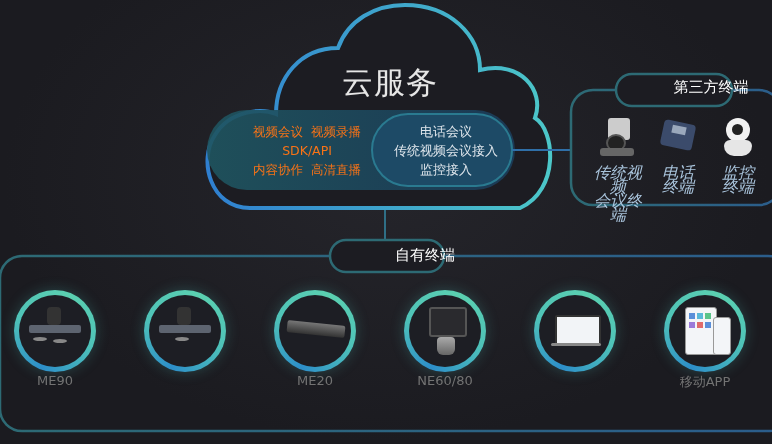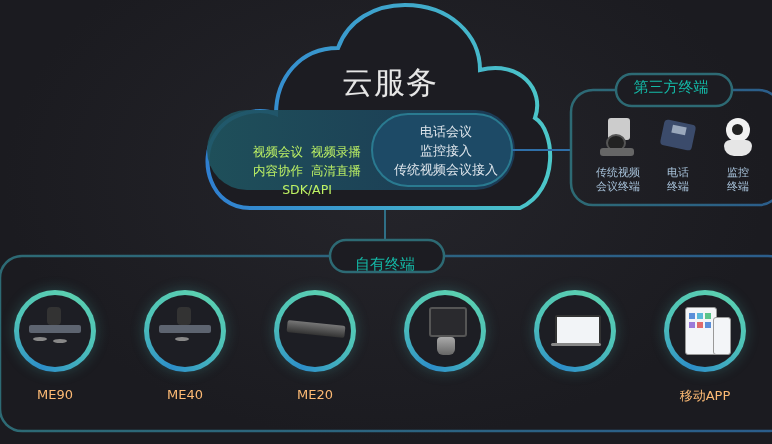--- a/index.html
+++ b/index.html
@@ -1,33 +1,33 @@
 <!DOCTYPE html>
 <html><head>
 <meta charset="utf-8">
 <style>
   html,body{margin:0;padding:0;}
   body{width:772px;height:444px;overflow:hidden;background:#1c1c21;font-family:"DejaVu Sans","Liberation Sans",sans-serif;color:#fff;position:relative;}
   .bg{position:absolute;inset:0;background:radial-gradient(ellipse at 50% 40%,#25252b 0%,#1b1b20 70%);}
   svg.lines{position:absolute;left:0;top:0;}
   .abs{position:absolute;}
   .cloud-title{left:330px;top:62px;width:120px;text-align:center;font-size:31px;color:#e6e6e6;letter-spacing:1px;}
-  .svc-left{left:232px;top:122px;width:150px;text-align:center;font-size:12.5px;line-height:19px;color:#bef264;margin-top:20px;}
+  .svc-left{left:232px;top:122px;width:150px;text-align:center;font-size:12.5px;line-height:19px;color:#f97316;}
   .svc-right{left:376px;top:122px;width:140px;text-align:center;font-size:13px;line-height:19px;color:#dfe6ec;}
-  .pill-label{font-size:15px;color:#14b8a6;text-align:center;}
+  .pill-label{font-size:15px;color:#ffffff;text-align:center;padding-left:40px;}
   .tp-title{left:616px;top:78px;width:110px;}
-  .own-title{left:330px;top:255px;width:110px;}
-  .tp-item{width:60px;text-align:center;font-size:11px;line-height:14px;color:#a9c4dc;}
+  .own-title{left:330px;top:246px;width:110px;}
+  .tp-item{width:60px;text-align:center;font-size:16px;line-height:14px;color:#a9c4dc;font-style:italic;}
   .tp-icon{width:44px;height:44px;margin:0 auto 6px;position:relative;}
   .dev{position:absolute;width:100px;text-align:center;}
   .ring{width:72px;height:72px;margin:0 auto;border-radius:50%;padding:5px;
         background:conic-gradient(from 200deg,#2d8ec9,#4fc3b8,#5bd0b0,#4fc3b8,#2d8ec9);
         box-shadow:0 0 14px rgba(80,200,190,.25);}
   .ring-inner{width:72px;height:72px;border-radius:50%;background:#1d1e24;position:relative;overflow:hidden;}
-  .dev-label{margin-top:15px;font-size:13px;color:#fdba74;}
+  .dev-label{margin-top:1px;font-size:13px;color:#737373;}
 </style>
 </head>
 <body>
 
 <div class="bg"></div>
 
 <svg class="lines" width="772" height="444">
   <defs>
     <linearGradient id="cg" x1="0" y1="0" x2="1" y2="0">
       <stop offset="0" stop-color="#2f7fd0"></stop>
@@ -55,27 +55,27 @@
 
   <line x1="385" y1="210" x2="385" y2="240" stroke="#2f6f86" stroke-width="2"></line>
 
   <rect x="0" y="256" width="790" height="175" rx="22" fill="none" stroke="url(#pg)" stroke-width="2.5"></rect>
   <rect x="330" y="240" width="114" height="32" rx="16" fill="#1c1c22" stroke="#2d6a74" stroke-width="2.5"></rect>
 </svg>
 
 <div class="abs cloud-title">云服务</div>
 <div class="abs svc-left">
   <div style="white-space:pre">视频会议  视频录播</div>
+  <div>SDK/API</div>
   <div style="white-space:pre">内容协作  高清直播</div>
-  <div>SDK/API</div>
 </div>
 <div class="abs svc-right">
   <div>电话会议</div>
+  <div>传统视频会议接入</div>
   <div>监控接入</div>
-  <div>传统视频会议接入</div>
 </div>
 
 <div class="abs pill-label tp-title">第三方终端</div>
 
 <div class="abs" style="left:588px;top:116px;display:flex;gap:0;">
   <div class="tp-item">
     <div class="tp-icon">
       <div style="position:absolute;left:12px;top:2px;width:22px;height:22px;background:#ccc;border-radius:3px;"></div>
       <div style="position:absolute;left:10px;top:18px;width:16px;height:14px;background:#222;border-radius:50%;border:2px solid #555;"></div>
       <div style="position:absolute;left:4px;top:32px;width:34px;height:8px;background:#666;border-radius:3px;"></div>
@@ -116,37 +116,37 @@
   <div class="dev-label">ME90</div>
 </div>
 <div class="dev" style="left:135px;top:290px;">
   <div class="ring">
       <div class="ring-inner">
     <div style="position:absolute;left:28px;top:12px;width:14px;height:18px;background:#333;border-radius:4px;"></div>
     <div style="position:absolute;left:10px;top:30px;width:52px;height:8px;background:#5d6470;border-radius:2px;"></div>
     <div style="position:absolute;left:26px;top:42px;width:14px;height:4px;background:#888;border-radius:50%;"></div>
   </div>
     </div>
-  <div class="dev-label">ME40</div>
 </div>
 <div class="dev" style="left:265px;top:290px;">
   <div class="ring">
       <div class="ring-inner">
     <div style="position:absolute;left:8px;top:28px;width:58px;height:12px;background:linear-gradient(#777,#333);border-radius:2px;transform:rotate(6deg);"></div>
   </div>
     </div>
   <div class="dev-label">ME20</div>
 </div>
 <div class="dev" style="left:395px;top:290px;">
   <div class="ring">
       <div class="ring-inner">
     <div style="position:absolute;left:20px;top:12px;width:34px;height:26px;background:#2a2a2e;border:2px solid #555;border-radius:3px;"></div>
     <div style="position:absolute;left:28px;top:42px;width:18px;height:18px;background:linear-gradient(#aaa,#666);border-radius:4px 4px 6px 6px;"></div>
   </div>
     </div>
+  <div class="dev-label">NE60/80</div>
 </div>
 <div class="dev" style="left:525px;top:290px;">
   <div class="ring">
       <div class="ring-inner">
     <div style="position:absolute;left:16px;top:20px;width:42px;height:26px;background:#f2f4f7;border:2px solid #333;border-radius:2px;"></div>
     <div style="position:absolute;left:12px;top:48px;width:50px;height:3px;background:#888;border-radius:2px;"></div>
   </div>
     </div>
 </div>
 <div class="dev" style="left:655px;top:290px;">

